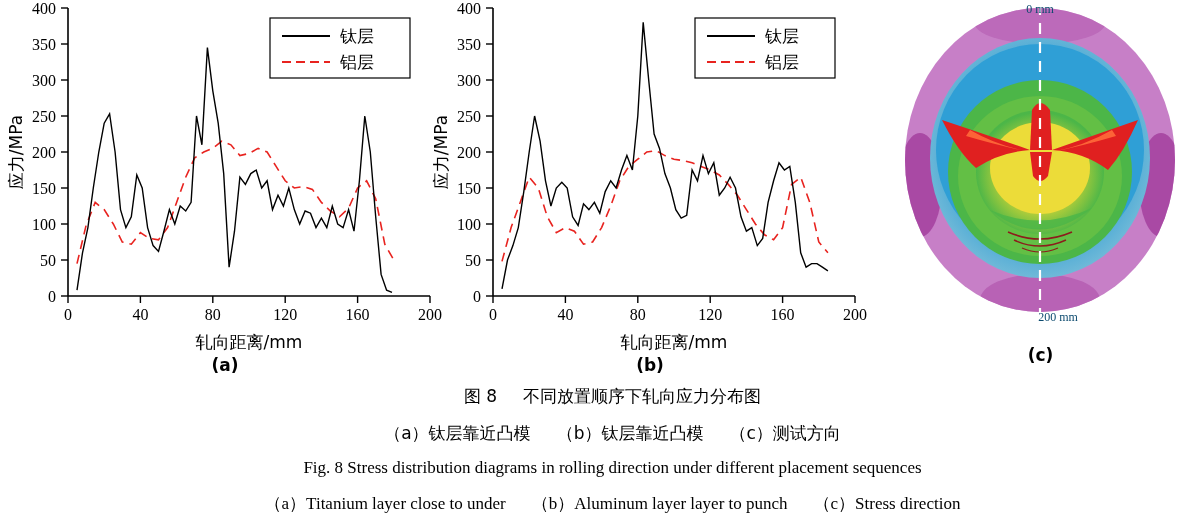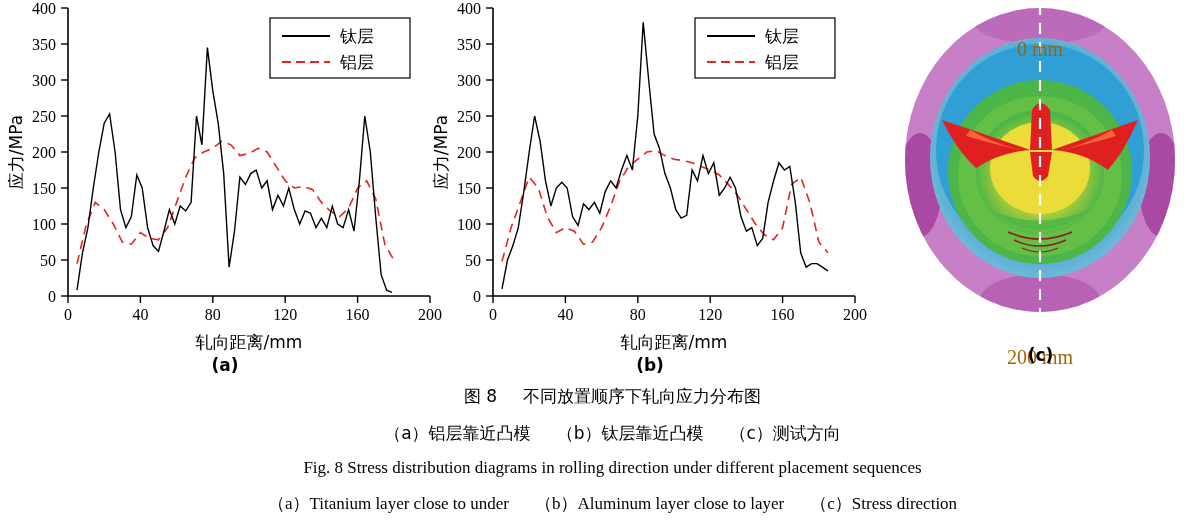--- a/index.html
+++ b/index.html
@@ -38,21 +38,21 @@
   }
   .caption-en{font-family:"Liberation Serif", serif;font-size:17px;}
   .cap1{top:385px;}
   .cap2{top:422px;}
   .cap3{top:458px;}
   .cap4{top:492px;}
   .sp{display:inline-block;width:26px;}
 
   .cmm-label{
     position:absolute;text-align:center;width:180px;
-    font-family:"Liberation Serif", serif;font-size:20px;color:#a16207;margin-top:36px;
+    font-family:"Liberation Serif", serif;font-size:12px;color:#0c4a6e;
   }
 </style>
 </head>
 <body>
 
 <div class="figure">
 
   <div class="panel panel-a">
     <svg width="450" height="380" viewBox="0 0 450 380">
 
@@ -229,31 +229,31 @@
 
           <path d="M128,232 Q160,246 192,232" stroke="#8c1c1c" stroke-width="1.6" fill="none"></path>
           <path d="M134,240 Q160,252 186,240" stroke="#8c1c1c" stroke-width="1.4" fill="none"></path>
           <path d="M142,248 Q160,256 178,248" stroke="#8c1c1c" stroke-width="1.2" fill="none"></path>
         </g>
 
         <line x1="160" y1="4" x2="160" y2="316" stroke="#ffffff" stroke-width="2.2" stroke-dasharray="11 8"></line>
       </g>
     </svg>
 
-    <div class="cmm-label" style="left:70px;top:310px;">200 mm</div>
+    <div class="cmm-label" style="left:88px;top:310px;">200 mm</div>
     <div class="panel-label" style="top:345px;">(c)</div>
   </div>
 
   <div class="caption cap1">
     <span>图 8</span><span class="sp"></span><span>不同放置顺序下轧向应力分布图</span>
   </div>
 
   <div class="caption cap2">
-    <span>（a）铝层靠近凸模</span><span class="sp"></span><span>（b）钛层靠近凸模</span><span class="sp"></span><span>（c）测试方向</span>
+    <span>（a）钛层靠近凸模</span><span class="sp"></span><span>（b）钛层靠近凸模</span><span class="sp"></span><span>（c）测试方向</span>
   </div>
 
   <div class="caption cap3 caption-en">Fig. 8    Stress distribution diagrams in rolling direction under different placement sequences</div>
 
   <div class="caption cap4 caption-en">
-    <span>（a）Titanium layer close to under</span><span class="sp"></span><span>（b）Aluminum layer close to layer</span><span class="sp"></span><span>（c）Stress direction</span>
+    <span>（a）Titanium layer close to under</span><span class="sp"></span><span>（b）Aluminum layer layer to punch</span><span class="sp"></span><span>（c）Stress direction</span>
   </div>
 
 </div>
 
 </body></html>

